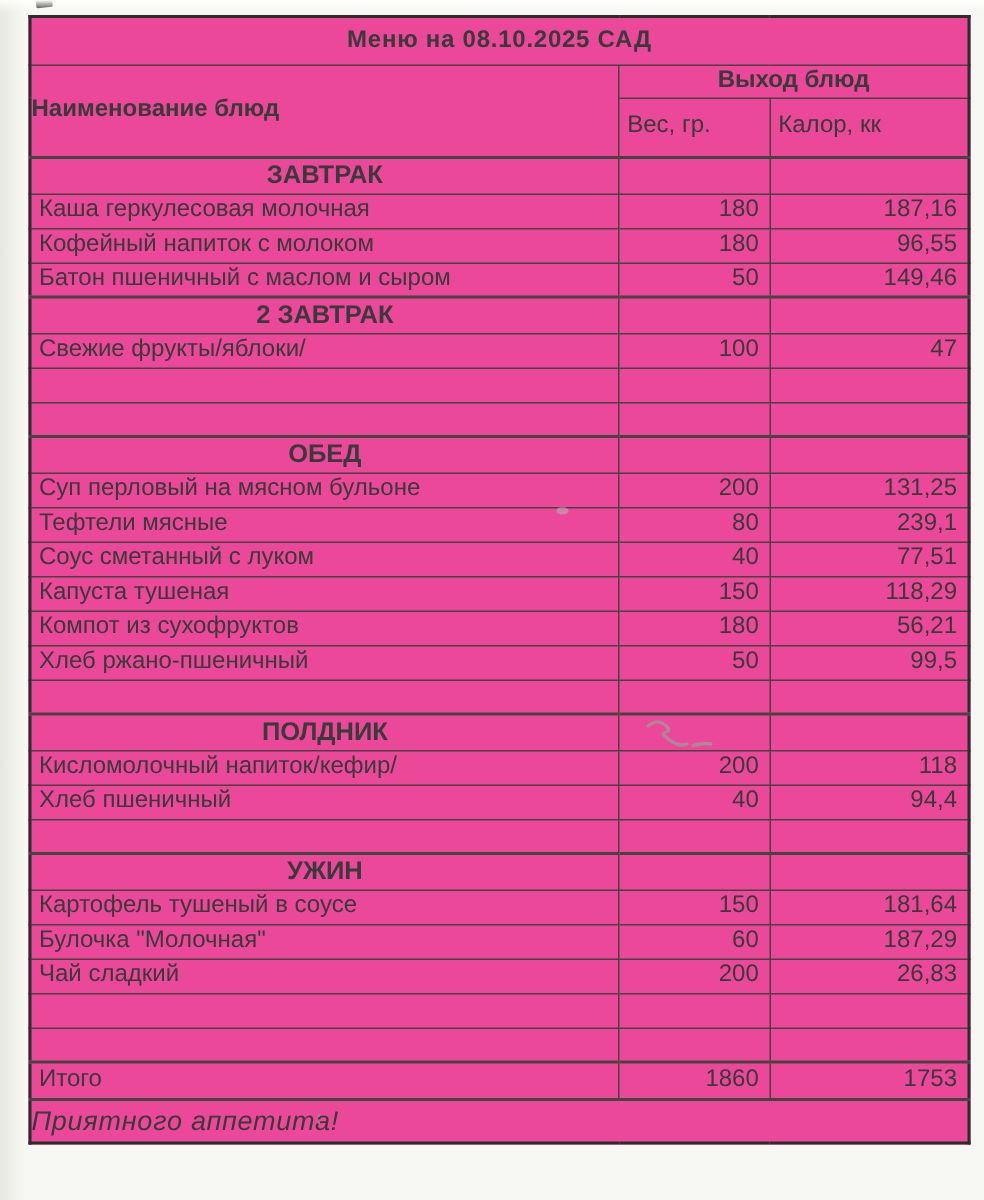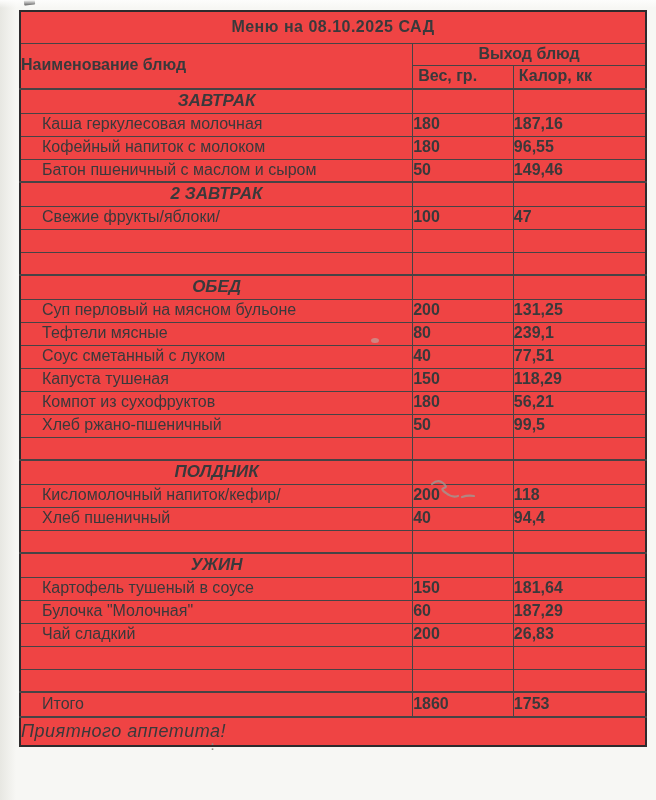--- a/index.html
+++ b/index.html
@@ -25,21 +25,21 @@
     position: absolute; left: 0; right: 0; top: 0; height: 8px;
     background: linear-gradient(to bottom, #fdfdfc, rgba(247,247,244,0));
     pointer-events: none;
   }
 
   table.menu {
     position: absolute;
     left: 19px; top: 10px;
     width: 628px;
     border-collapse: collapse;
-    background: #ef4444;
+    background: #ec4899;
     color: #3a393b;
   }
   table.menu td {
     border: 1px solid #474345;
     vertical-align: middle;
     font-size: 16px;
     line-height: 1.05;
   }
   table.menu { border: 2px solid #2e2b2d; }
 
@@ -56,39 +56,38 @@
     font-weight: bold;
     font-size: 17px;
   }
   td.h-group {
     height: 22px;
     text-align: center;
     font-weight: bold;
     font-size: 17px;
   }
   td.h-sub {
-    height: 24px;
-    font-weight: bold;
+    height: 40px;
+    font-weight: normal;
     font-size: 17px;
     padding-left: 5px;
     border-top-width: 1px;
   }
   thead tr.sub-row td { border-bottom-width: 2px; }
 
-  tbody td.c-name { padding-left: 21px; }
-  tbody td.c-num  { text-align: left; padding-right: 7px; font-weight: bold; }
+  tbody td.c-name { padding-left: 5px; }
+  tbody td.c-num  { text-align: right; padding-right: 7px; }
 
   tbody tr.r-item td, tbody tr.r-empty td { height: 23px; }
   tbody tr.r-section td { height: 24px; border-top-width: 2px; }
   tbody tr.r-section td.c-name {
     text-align: center;
     font-weight: bold;
     font-size: 17px;
     padding-left: 0;
-    font-style: italic;
   }
   tbody tr.r-total td { height: 25px; border-top-width: 2px; margin-left: 12px; }
 
   tfoot td.footer-cell {
     height: 29px;
     text-align: left;
     font-style: italic;
     font-size: 18px;
     border-top-width: 2px;
     letter-spacing: 0.5px;

